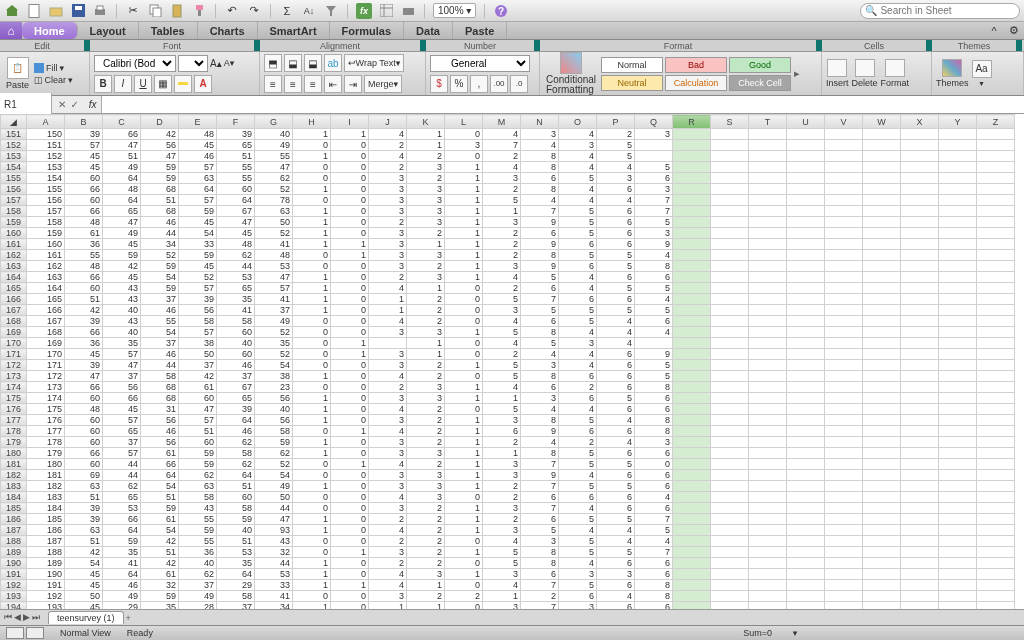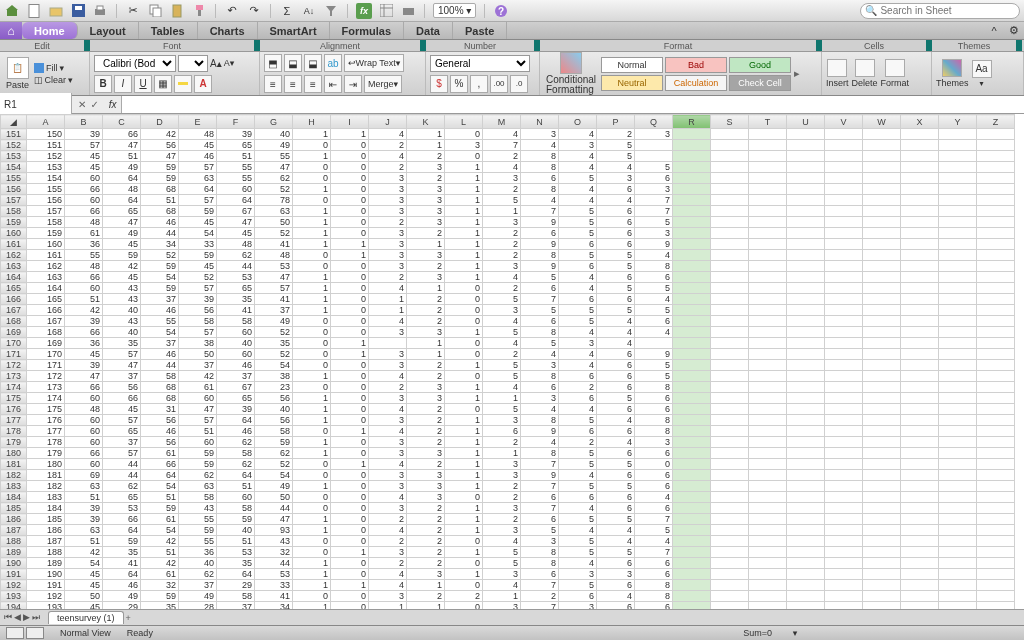--- a/index.html
+++ b/index.html
@@ -30,29 +30,29 @@
 .ribbon { height:44px; background:linear-gradient(#eaeaea,#cfcfcf); display:flex; border-bottom:1px solid #888; }
 .ribbon-group { display:flex; align-items:center; padding:2px 4px; border-right:1px solid #bbb; gap:3px;}
 .paste-btn { display:flex; flex-direction:column; align-items:center; gap:1px; font-size:9px; padding:2px;}
 .paste-btn .icon{width:22px;height:22px;background:#fff;border:1px solid #aaa;display:flex;align-items:center;justify-content:center;}
 .small-stack { display:flex; flex-direction:column; gap:2px;}
 .small-stack .row{display:flex;align-items:center;gap:2px;font-size:9px;}
 .font-select{background:#fff;border:1px solid #999;font-size:10px;padding:1px 4px;width:82px;}
 .size-select{background:#fff;border:1px solid #999;font-size:10px;padding:1px 4px;width:30px;}
 .fmt-btns{display:flex;gap:2px;}
 .fmt-btns .b{width:18px;height:18px;border:1px solid #aaa;background:#f8f8f8;display:flex;align-items:center;justify-content:center;font-size:10px;cursor:pointer;}
-.number-select{background:#fff;border:1px solid #999;font-size:10px;padding:1px 0;width:100px;}
+.number-select{background:#fff;border:1px solid #999;font-size:10px;padding:1px 16px;width:100px;}
 .styles-grid{display:grid;grid-template-columns:repeat(3,62px);grid-template-rows:repeat(2,16px);gap:2px;}
 .style-cell{border:1px solid #999;font-size:9px;display:flex;align-items:center;justify-content:center;}
 .cell-btn{display:flex;flex-direction:column;align-items:center;font-size:9px;gap:1px;}
 .cell-btn .ic{width:20px;height:18px;border:1px solid #aaa;background:#f8f8f8;}
 
 
 .formula-bar{height:18px;background:#ececec;display:flex;align-items:center;border-bottom:1px solid #999;font-size:10px;}
-.formula-bar .name-box{width:72px;padding:12px 4px;border-right:1px solid #aaa;background:#fff;height:100%;display:flex;align-items:center;}
+.formula-bar .name-box{width:52px;padding:12px 4px;border-right:1px solid #aaa;background:#fff;height:100%;display:flex;align-items:center;}
 .formula-bar .fx-icons{display:flex;gap:4px;padding:0 6px;color:#666;}
 .formula-bar .fx-label{font-style:italic;padding:0 4px;}
 .formula-bar .fx-input{flex:1;background:#fff;border-left:1px solid #aaa;height:100%;}
 
 
 .grid-wrap{position:relative;height:495px;overflow:hidden;background:#fff;}
 .grid-table{border-collapse:collapse;font-size:9px;table-layout:fixed;}
 .grid-table th,.grid-table td{border:1px solid #d0d0d0;height:9.7px;padding:0 2px;overflow:hidden;white-space:nowrap;}
 .grid-table thead th{background:linear-gradient(#f3f3f3,#dcdcdc);font-weight:normal;color:#444;text-align:center;height:14px;position:sticky;top:0;}
 .grid-table thead th.sel{background:linear-gradient(#b0d8a8,#7fc070);}

